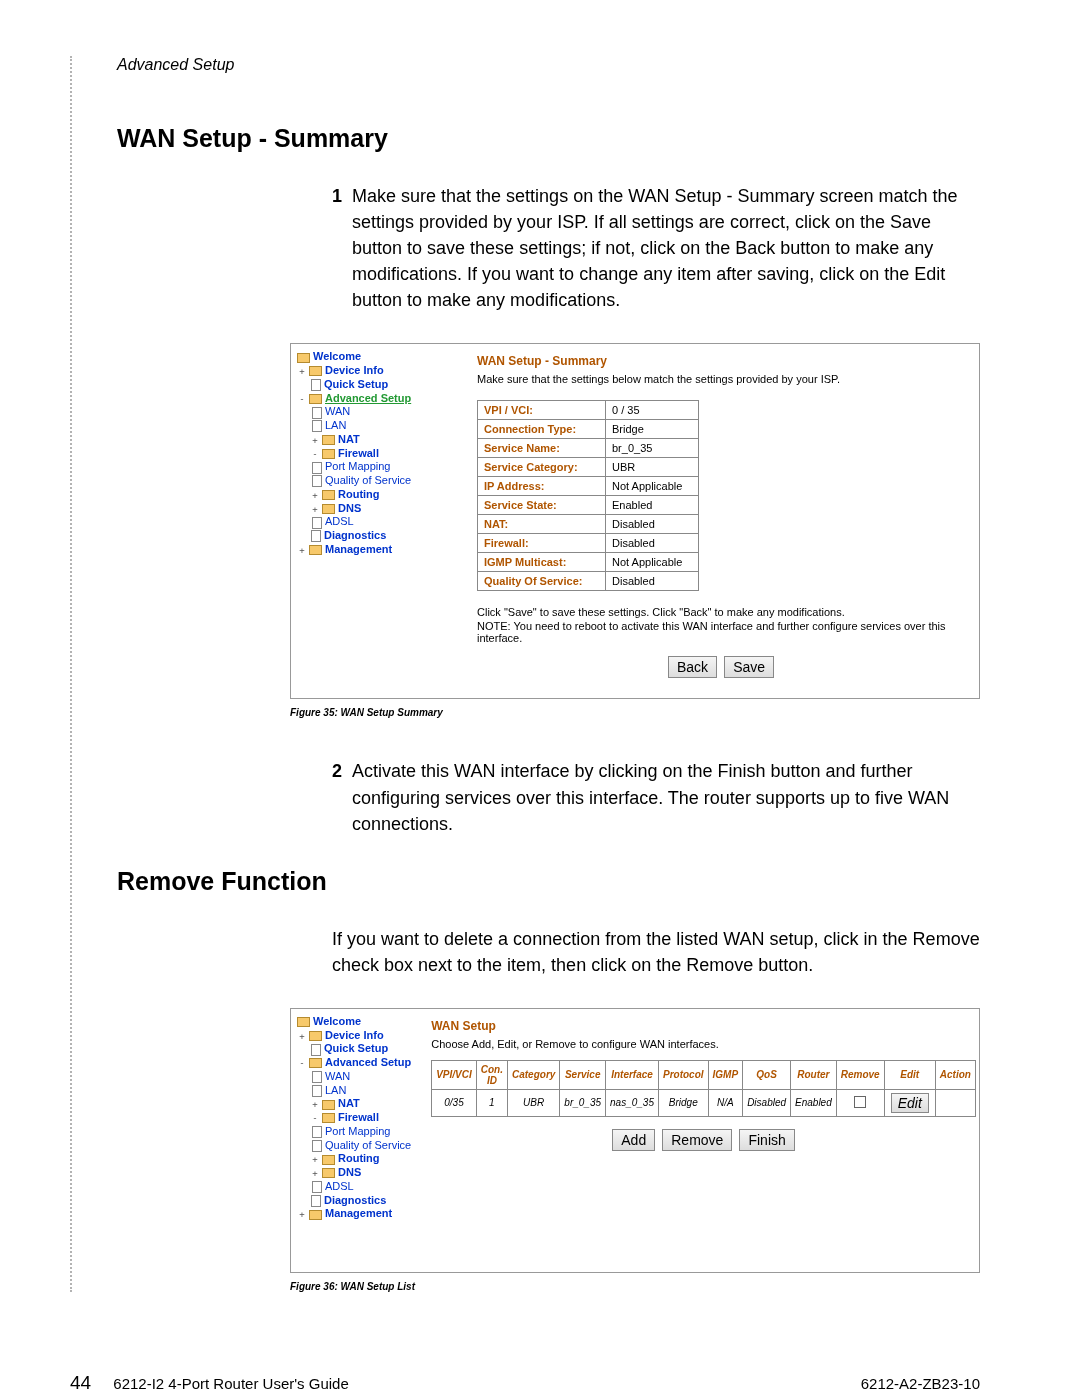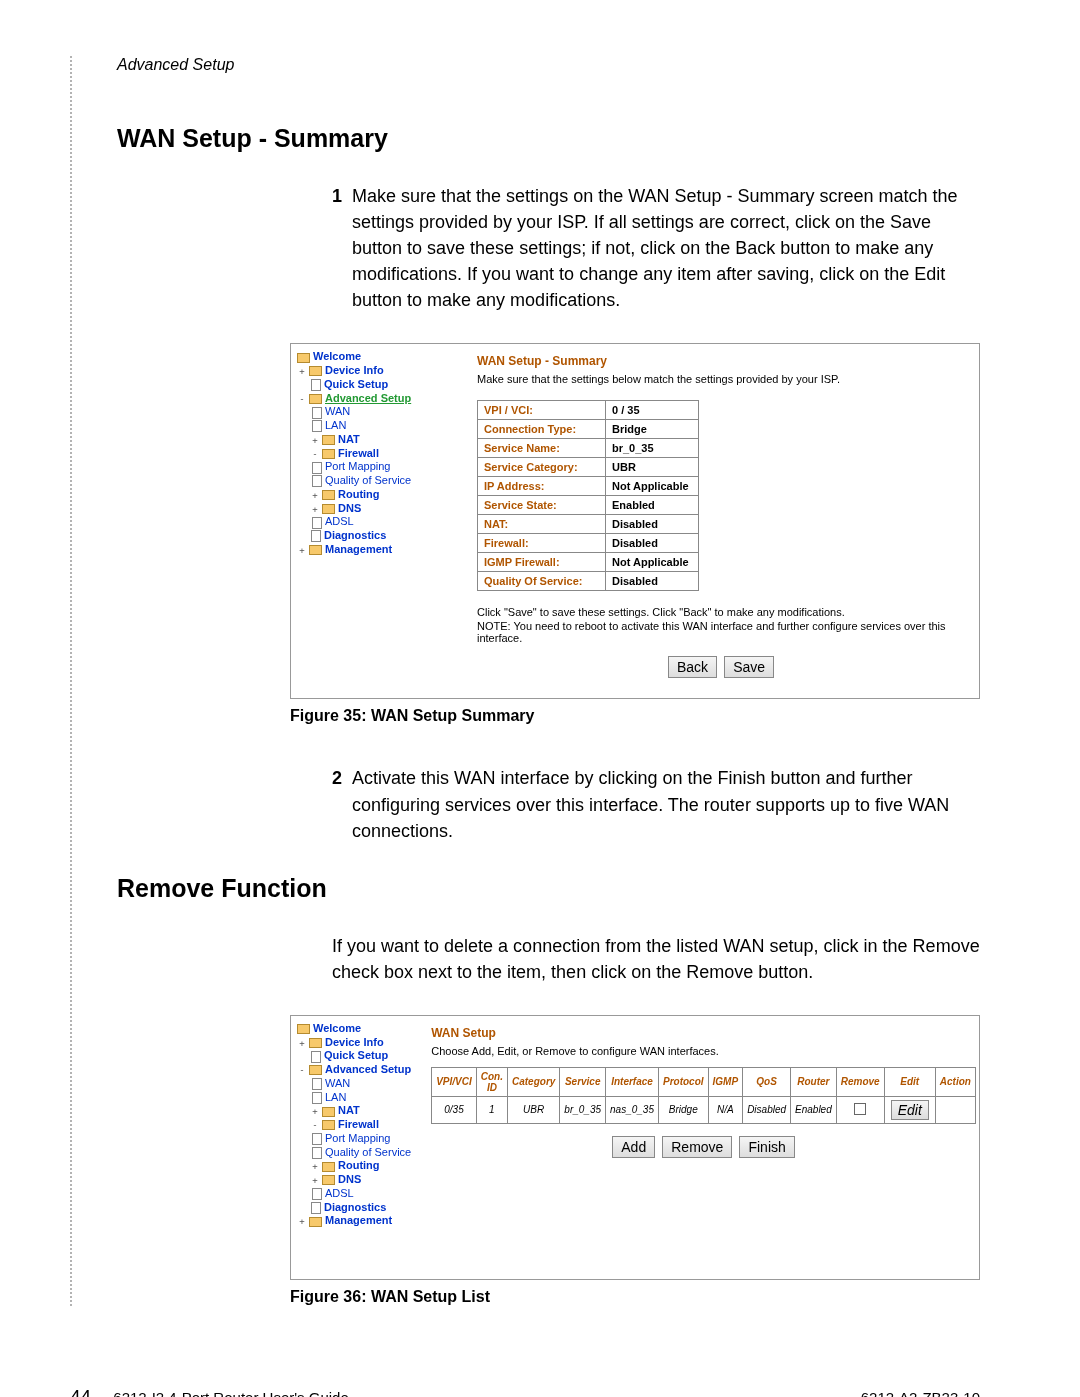--- a/index.html
+++ b/index.html
@@ -34,24 +34,25 @@
     margin-bottom: 30px;
   }
   .step-num { font-weight: bold; padding-right: 10px; }
   .figure-container {
     margin-left: 173px;
     margin-bottom: 8px;
     border: 1px solid #999;
     background: #fff;
   }
   .figure-caption {
-    font-size: 16px;
+    font-size: 10px;
     font-weight: bold;
     margin-left: 173px;
     margin-bottom: 40px;
+    font-style: italic;
   }
   .router-pane {
     display: flex;
     font-size: 11px;
   }
   .tree {
     width: 160px;
     padding: 6px;
     line-height: 1.25;
   }
@@ -89,21 +90,21 @@
   .tree a { color: #0033cc; text-decoration: none; }
   .tree .selected { color: #229933; font-weight: bold; text-decoration: underline; }
   .tree .bold { font-weight: bold; }
   .content-pane {
     padding: 10px 14px 20px 14px;
     flex: 1;
   }
   .pane-title { color: #b05500; font-weight: bold; font-size: 12px; margin-bottom: 5px; }
   .pane-desc { font-size: 11px; margin-bottom: 15px; }
   .summary-table { border-collapse: collapse; }
-  .summary-table td { border: 1px solid #888; padding: 3px 6px; font-size: 11px; font-weight: bold; }
+  .summary-table td { border: 1px solid #888; padding: 3px 6px; font-size: 11px; }
   .summary-table td:first-child { color: #b05500; font-weight: bold; width: 115px; }
   .summary-table td:last-child { width: 80px; }
   .note-text { font-size: 11px; margin-top: 15px; }
   .button-row { text-align: center; margin-top: 12px; }
   .btn {
     display: inline-block;
     border: 1px solid #888;
     background: linear-gradient(#f5f5f5,#ddd);
     padding: 2px 8px;
     font-size: 14px;
@@ -194,21 +195,21 @@
                 </tr>
             <tr>
                   <td>NAT:</td>
                   <td>Disabled</td>
                 </tr>
             <tr>
                   <td>Firewall:</td>
                   <td>Disabled</td>
                 </tr>
             <tr>
-                  <td>IGMP Firewall:</td>
+                  <td>IGMP Multicast:</td>
                   <td>Not Applicable</td>
                 </tr>
             <tr>
                   <td>Quality Of Service:</td>
                   <td>Disabled</td>
                 </tr>
           </tbody>
             </table>
           <div class="note-text">Click "Save" to save these settings. Click "Back" to make any modifications.</div>
           <div class="note-text" style="margin-top:2px">NOTE: You need to reboot to activate this WAN interface and further configure services over this interface.</div>

